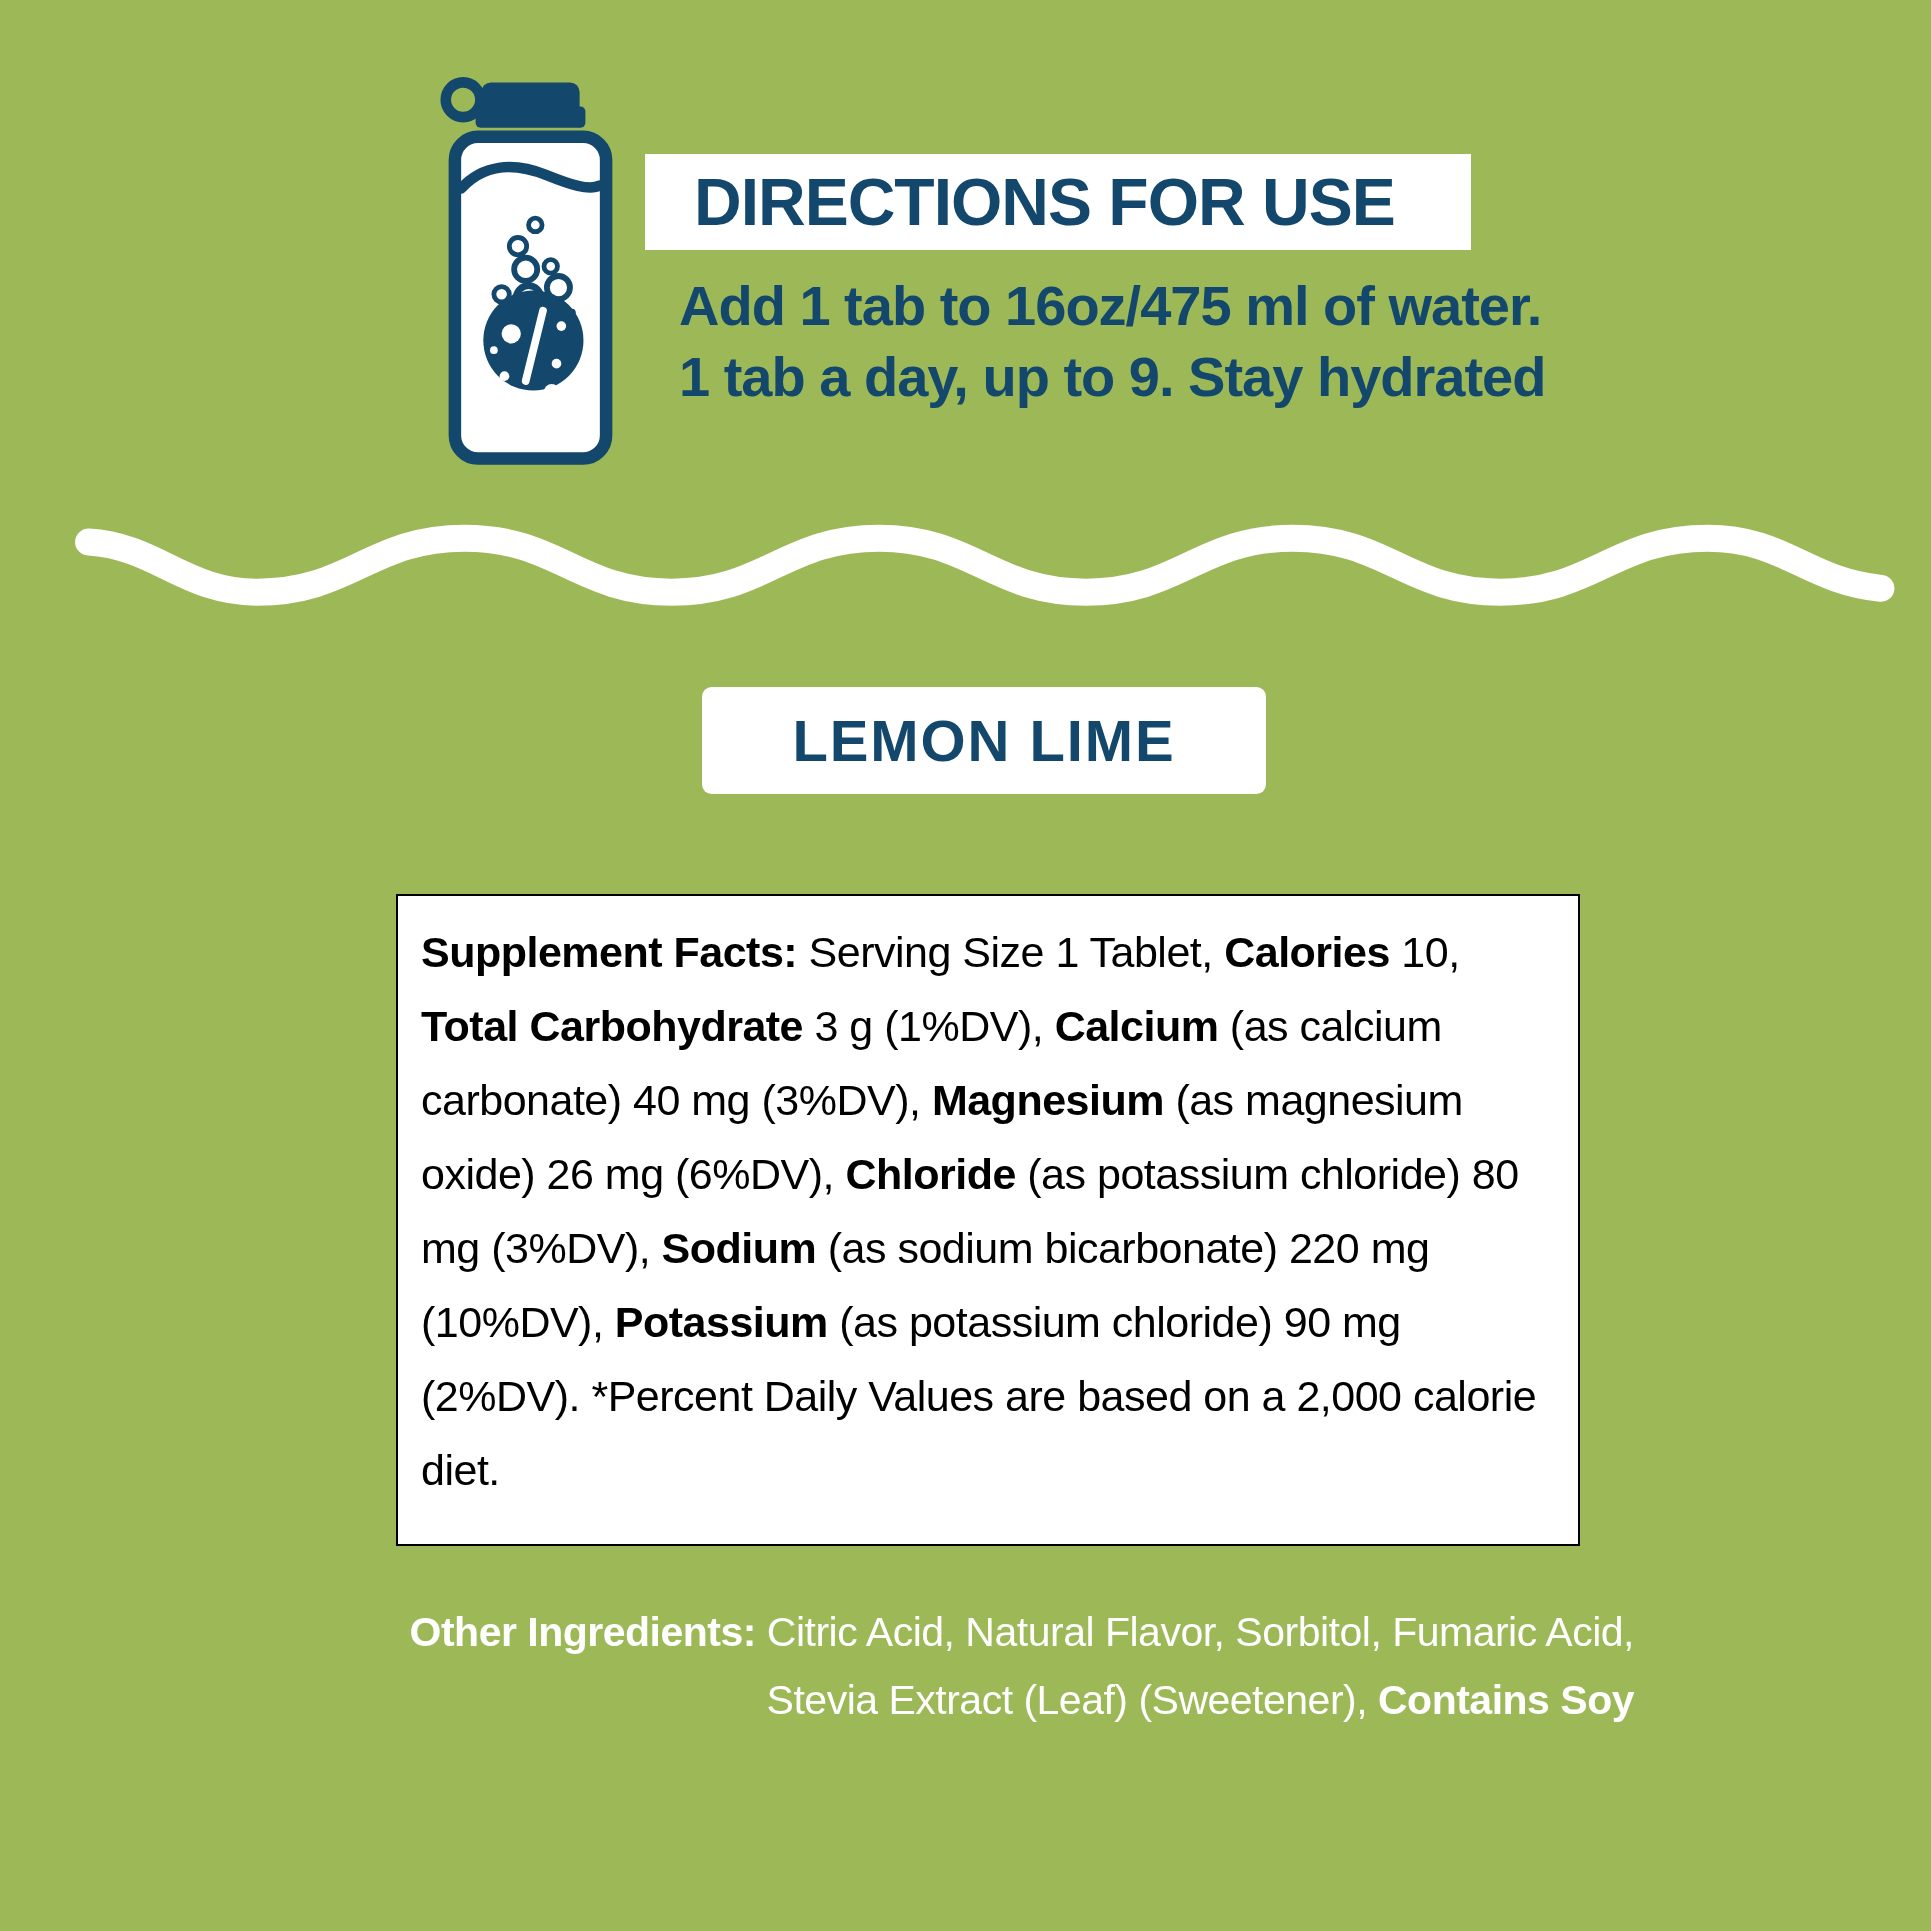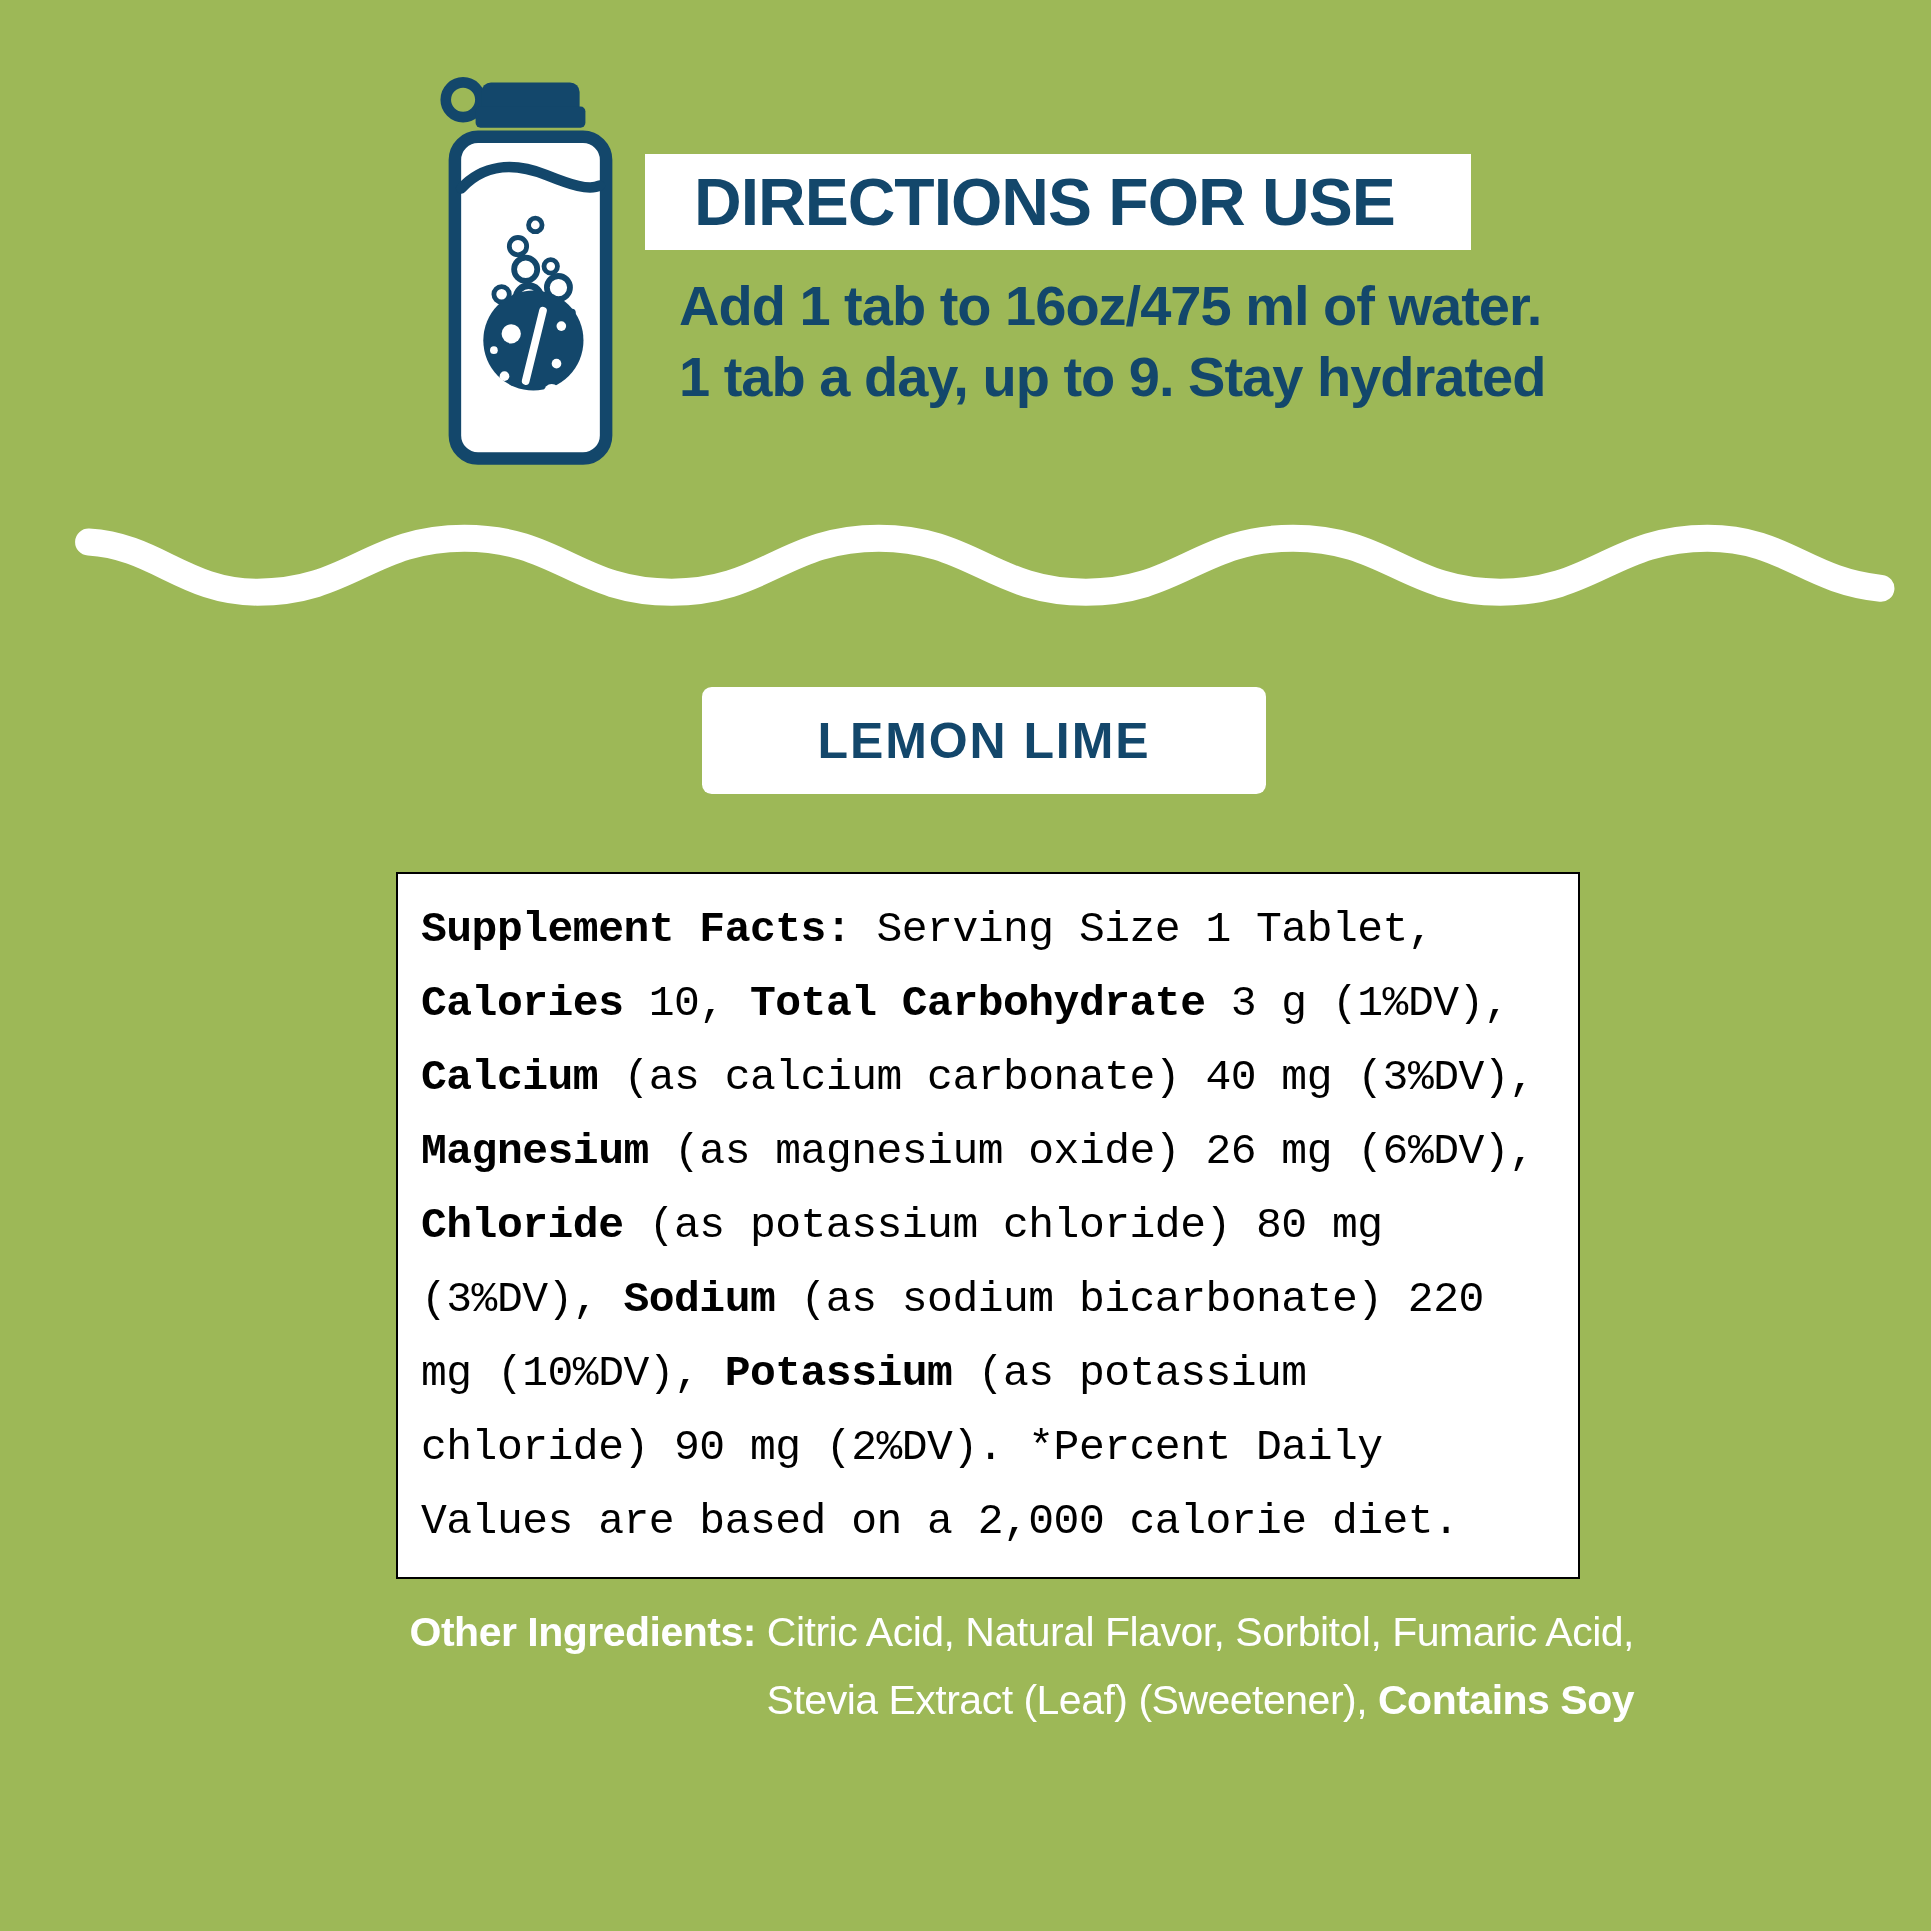--- a/index.html
+++ b/index.html
@@ -72,38 +72,37 @@
     top: 687px;
     width: 564px;
     height: 107px;
     background: #FFFFFF;
     border-radius: 9.7px;
     display: flex;
     align-items: center;
     justify-content: center;
   }
   .flavor-label {
-    font-size: 50px;
+    font-size: 58px;
     font-weight: bold;
     letter-spacing: 1.9px;
     color: #13476B;
     white-space: nowrap;
   }
 
   
   .facts-box {
     position: absolute;
     left: 396px;
-    top: 872px;
+    top: 894px;
     width: 1184px;
     min-height: 652px;
     background: #FFFFFF;
     border: 2.9px solid #000000;
     padding: 19.3px 27px 17.4px 23px;
-    font-family: Liberation Mono, monospace;
   }
   .facts-text {
     font-size: 43px;
     line-height: 74px;
     letter-spacing: -0.5px;
     color: #000000;
   }
   .facts-text .b { font-weight: bold; }
 
   

